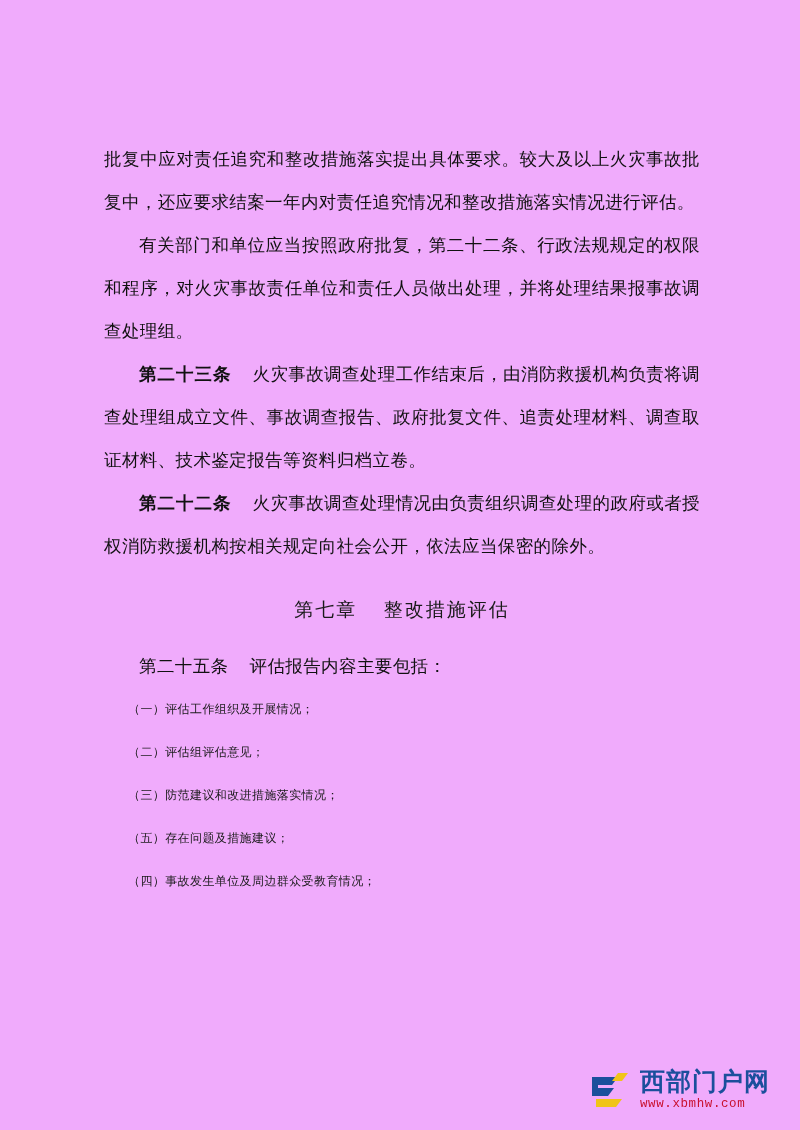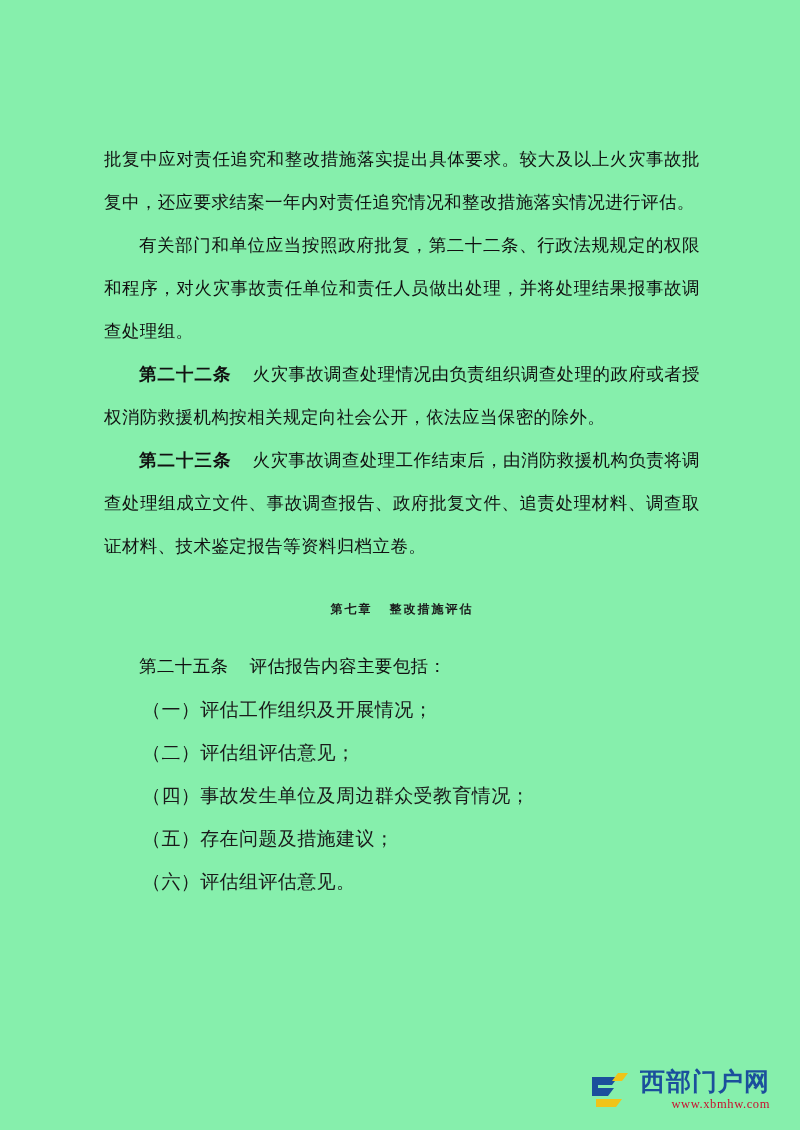--- a/index.html
+++ b/index.html
@@ -14,21 +14,21 @@
     color: #1a1a1a;
     position: relative;
     overflow: hidden;
   }
   .page {
     position: absolute;
     left: 0;
     top: 0;
     width: 800px;
     height: 1130px;
-    background: #86efac;
+    background: #f0abfc;
   }
   .content {
     position: absolute;
     left: 104px;
     top: 138px;
     width: 596px;
   }
   .para {
     font-size: 17.5px;
     line-height: 43px;
@@ -43,107 +43,106 @@
   }
   .article-label {
     font-weight: bold;
     letter-spacing: 1px;
   }
   .gap {
     display: inline-block;
     width: 1.2em;
   }
   .chapter-title {
-    font-size: 12px;
-    font-weight: bold;
+    font-size: 19px;
+    font-weight: normal;
     text-align: center;
     line-height: 43px;
     margin: 20px 0 14px 0;
     letter-spacing: 2px;
   }
   .chapter-title .sep {
     display: inline-block;
     width: 1.4em;
   }
   .list-item {
-    font-size: 19px;
+    font-size: 12px;
     line-height: 43px;
     text-indent: 2em;
     margin: 0;
     letter-spacing: 0.4px;
   }
   
   .logo {
     position: absolute;
     right: 30px;
     bottom: 18px;
     display: flex;
     align-items: center;
     gap: 8px;
-    text-align: right;
   }
   .logo-mark {
     width: 44px;
     height: 44px;
     position: relative;
     flex: none;
   }
   .logo-text {
     display: flex;
     flex-direction: column;
     line-height: 1;
   }
   .logo-title {
     font-family: "Liberation Sans", sans-serif;
     font-size: 25px;
     font-weight: bold;
     color: #1b4f9c;
     letter-spacing: 1px;
   }
   .logo-url {
-    font-family: Liberation Serif, serif;
+    font-family: Liberation Mono, monospace;
     font-size: 12.5px;
     color: #c8102e;
     letter-spacing: 0.6px;
     margin-top: 4px;
   }
 </style>
 </head>
 <body>
 
 <div class="page">
 
   <div class="content">
 
     <p class="para">批复中应对责任追究和整改措施落实提出具体要求。较大及以上火灾事故批复中，还应要求结案一年内对责任追究情况和整改措施落实情况进行评估。</p>
 
     <p class="para indent">有关部门和单位应当按照政府批复，第二十二条、行政法规规定的权限和程序，对火灾事故责任单位和责任人员做出处理，并将处理结果报事故调查处理组。</p>
 
     <p class="para indent">
-      <span class="article-label">第二十二条</span><span class="gap"></span><span>火灾事故调查处理情况由负责组织调查处理的政府或者授权消防救援机构按相关规定向社会公开，依法应当保密的除外。</span>
+      <span class="article-label">第二十三条</span><span class="gap"></span><span>火灾事故调查处理工作结束后，由消防救援机构负责将调查处理组成立文件、事故调查报告、政府批复文件、追责处理材料、调查取证材料、技术鉴定报告等资料归档立卷。</span>
     </p>
 
     <p class="para indent">
-      <span class="article-label">第二十三条</span><span class="gap"></span><span>火灾事故调查处理工作结束后，由消防救援机构负责将调查处理组成立文件、事故调查报告、政府批复文件、追责处理材料、调查取证材料、技术鉴定报告等资料归档立卷。</span>
+      <span class="article-label">第二十二条</span><span class="gap"></span><span>火灾事故调查处理情况由负责组织调查处理的政府或者授权消防救援机构按相关规定向社会公开，依法应当保密的除外。</span>
     </p>
 
     <h2 class="chapter-title">
       <span>第七章</span><span class="sep"></span><span>整改措施评估</span>
     </h2>
 
 
     <p class="para indent">
       <span>第二十五条</span><span class="gap"></span><span>评估报告内容主要包括：</span>
     </p>
 
     <p class="list-item">（一）评估工作组织及开展情况；</p>
     <p class="list-item">（二）评估组评估意见；</p>
+    <p class="list-item">（三）防范建议和改进措施落实情况；</p>
+    <p class="list-item">（五）存在问题及措施建议；</p>
     <p class="list-item">（四）事故发生单位及周边群众受教育情况；</p>
-    <p class="list-item">（五）存在问题及措施建议；</p>
-    <p class="list-item">（六）评估组评估意见。</p>
 
   </div>
 
   <div class="logo">
     <div class="logo-mark">
       <svg width="44" height="44" viewBox="0 0 44 44" xmlns="http://www.w3.org/2000/svg">
         <path d="M4 9 L30 9 L24 17 L10 17 L10 20 L26 20 L20 28 L4 28 Z" fill="#1b4f9c"></path>
         <path d="M8 31 L34 31 L28 39 L8 39 Z" fill="#f0c419"></path>
         <path d="M30 5 L40 5 L34 13 L24 13 Z" fill="#f0c419"></path>
       </svg>

